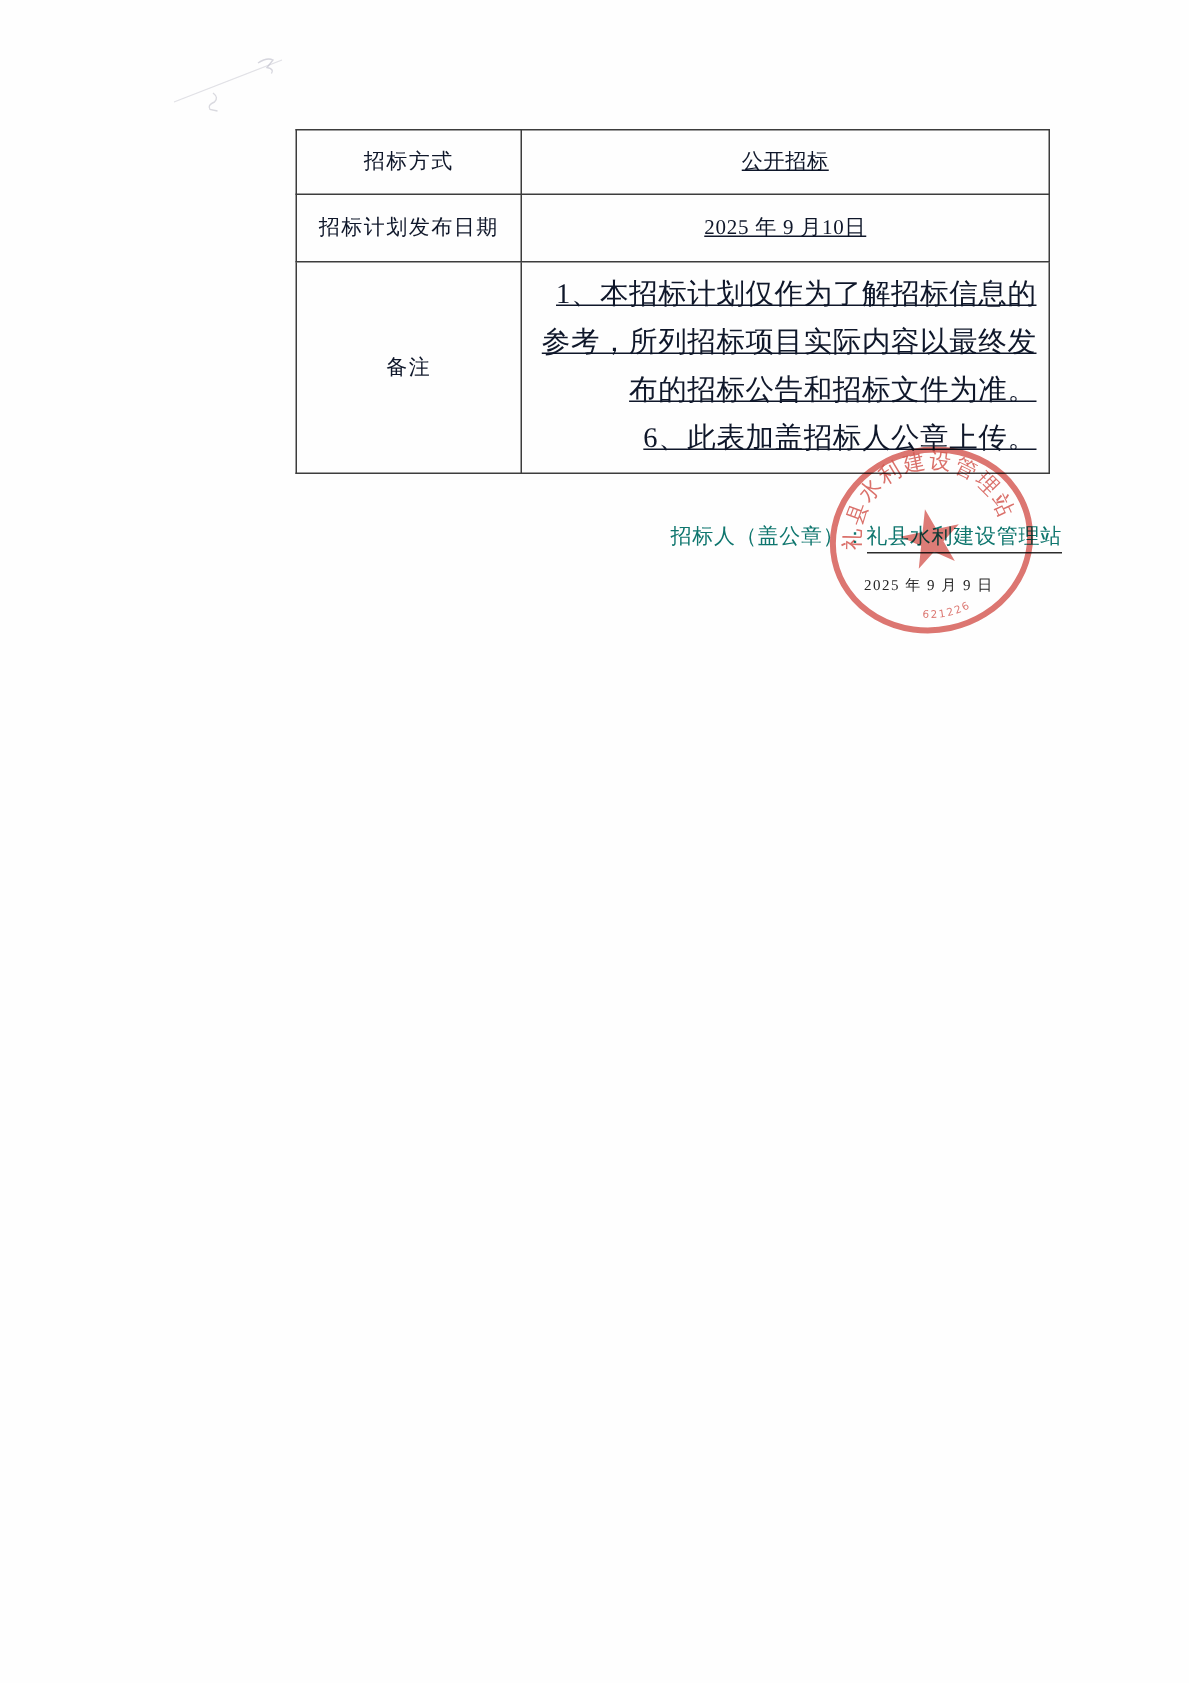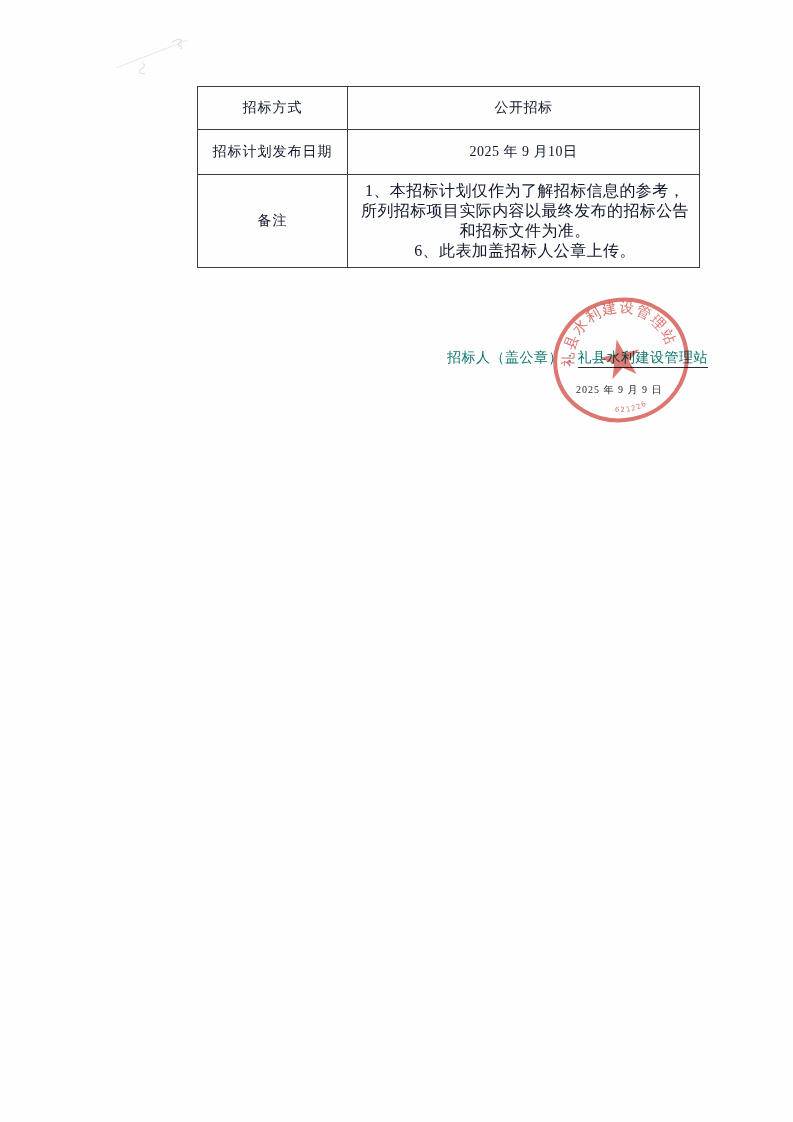--- a/index.html
+++ b/index.html
@@ -40,30 +40,31 @@
     vertical-align: middle;
   }
   table.bid-table td.label {
     width: 150px;
     text-align: center;
     letter-spacing: 1px;
   }
   table.bid-table td.value {
     text-align: center;
     letter-spacing: 0.5px;
+    text-decoration: underline;
   }
   table.bid-table tr:nth-child(1) { height: 43px; }
   table.bid-table tr:nth-child(2) { height: 45px; }
   table.bid-table tr:nth-child(3) { height: 57px; }
   table.bid-table tr:nth-child(4) { height: 96px; }
   table.bid-table td.remark {
-    text-align: center;
+    text-align: right;
     padding: 6px 8px 6px 11px;
-    font-size: 16px;
-    line-height: 20px;
+    font-size: 19px;
+    line-height: 32px;
     letter-spacing: 0.4px;
   }
 
   
   .sig-line {
     position: absolute;
     left: 447px; top: 349px;
     font-size: 14px;
     letter-spacing: 0.5px;
     white-space: nowrap;

